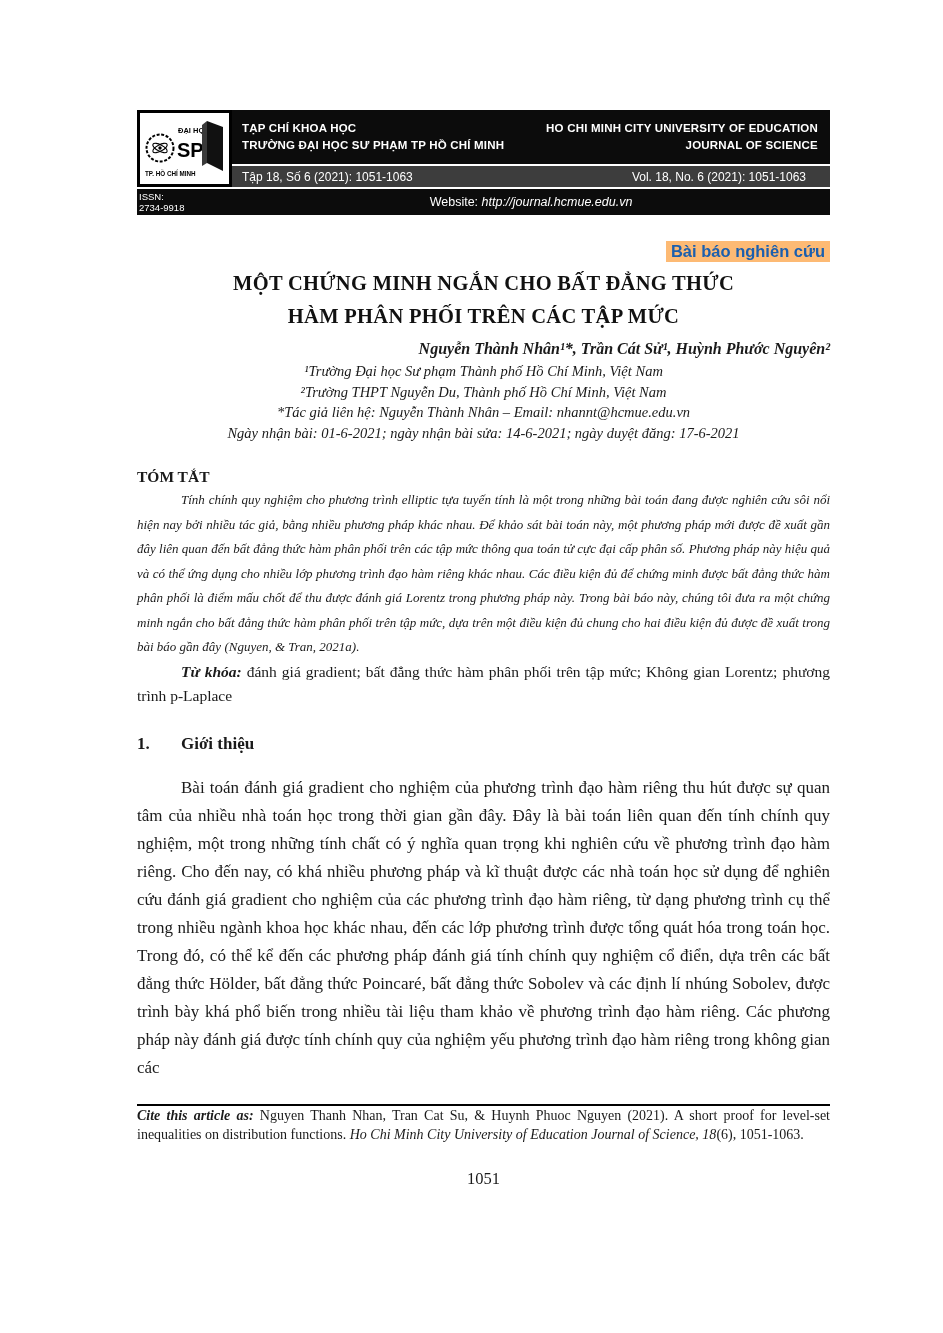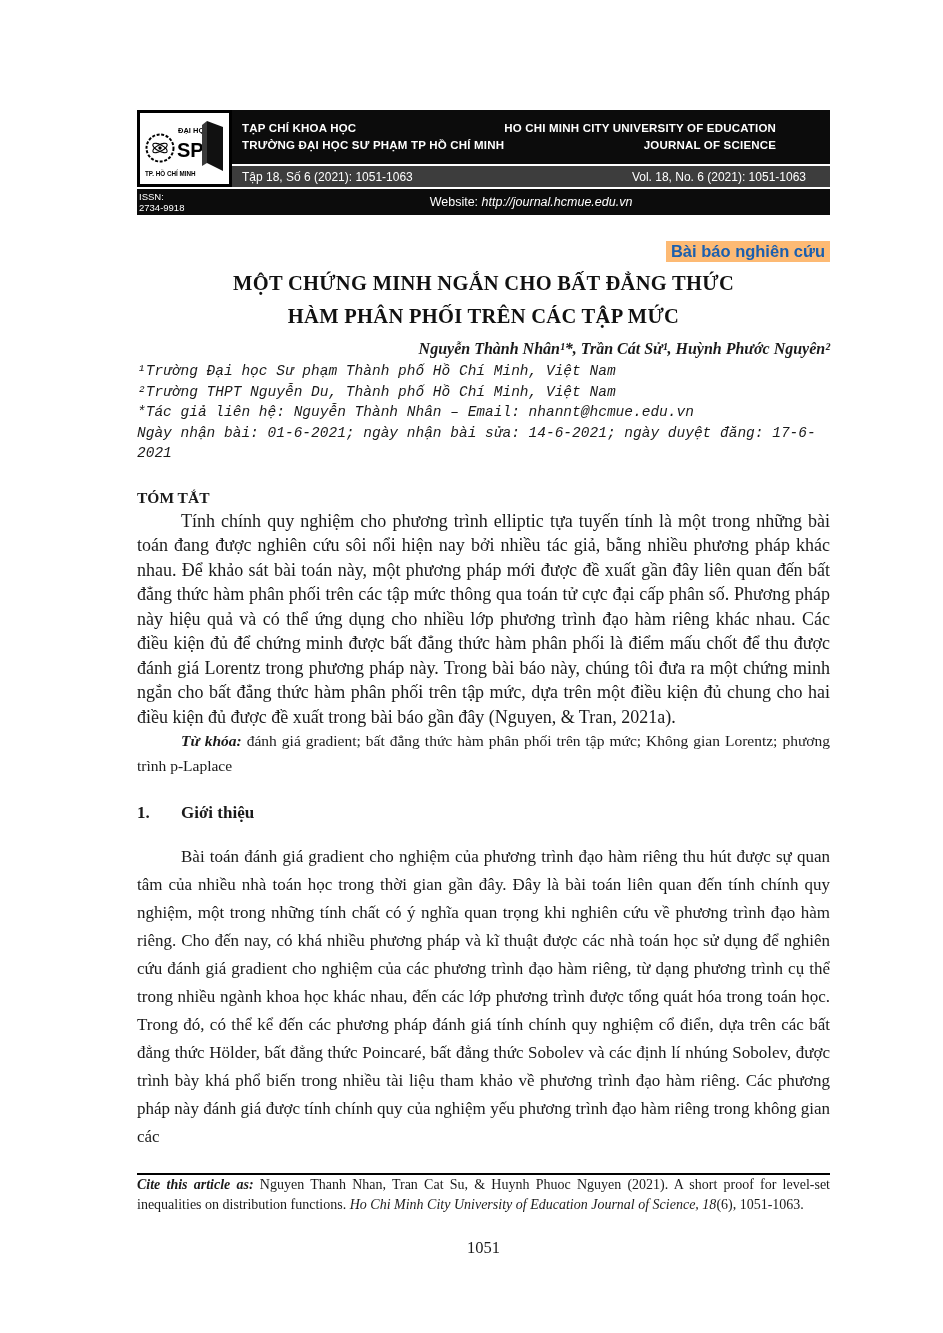--- a/index.html
+++ b/index.html
@@ -16,21 +16,21 @@
   .header-top { display:flex; align-items:stretch; }
   .logo-box {
     flex:0 0 95px; width:95px; height:77px;
     border:3px solid #000; background:#fff; position:relative;
   }
   .logo-box svg { display:block; width:100%; height:100%; }
   .logo-box text { font-family:"Liberation Sans","DejaVu Sans",sans-serif; fill:#000; }
   .header-bars { flex:1; display:flex; flex-direction:column; }
   .top-bar {
     background:#0c0c0c; color:#fff; height:54px;
-    display:flex; align-items:center;
+    display:flex; justify-content:space-between; align-items:center;
     padding:0 12px 0 10px;
   }
   .bar-left div, .bar-right div { font-weight:bold; font-size:11.5px; line-height:17px; letter-spacing:.2px; white-space:nowrap; }
   .bar-right { text-align:right; }
   .volume-bar {
     background:#3d3d3d; color:#fff; height:21px; margin-top:2px;
     display:flex; justify-content:space-between; align-items:center;
     padding:0 24px 0 10px; font-size:12px; white-space:nowrap;
   }
   .bottom-bar {
@@ -43,27 +43,27 @@
 
   
   .article-type-row { margin-top:26px; text-align:right; }
   .article-type {
     display:inline-block; font-family:"Liberation Sans","DejaVu Sans",sans-serif;
     font-weight:bold; font-size:16.5px; color:#1b5fae;
     background:#fdba74; padding:1px 5px;
   }
   .title { margin-top:5px; text-align:center; font-size:20.5px; line-height:33px; font-weight:bold; letter-spacing:.3px; color:#111; }
   .authors { margin-top:7px; text-align:right; font-size:16px; font-weight:bold; font-style:italic; }
-  .meta { text-align:left; font-style:italic; font-size:14.5px; line-height:20.5px;font-family:Liberation Mono, monospace; }
+  .meta { text-align:center; font-style:italic; font-size:14.5px; line-height:20.5px; }
   .meta.first { margin-top:3px; }
 
   
   .abstract-heading { margin-top:25px; font-weight:bold; font-size:15.5px; }
   .abstract-body {
-    margin-top:2px; font-size:18px; line-height:24.5px;
+    margin-top:2px; font-style:italic; font-size:13px; line-height:24.5px;
     text-align:justify; text-indent:44px;
   }
   .keywords { font-size:15.5px; line-height:24.5px; text-align:justify; text-indent:44px; }
   .kw-label { font-weight:bold; font-style:italic; }
 
   
   .section-heading { margin-top:25px; font-size:17px; font-weight:bold; }
   .sec-num { display:inline-block; width:44px; }
   .body-text {
     margin-top:20px; font-size:17px; line-height:28px;

